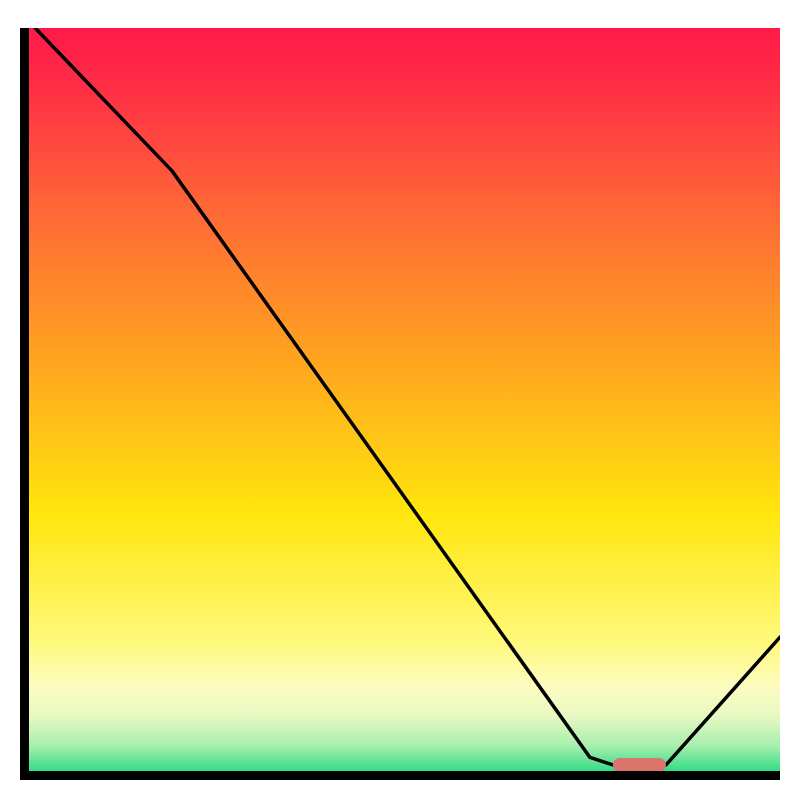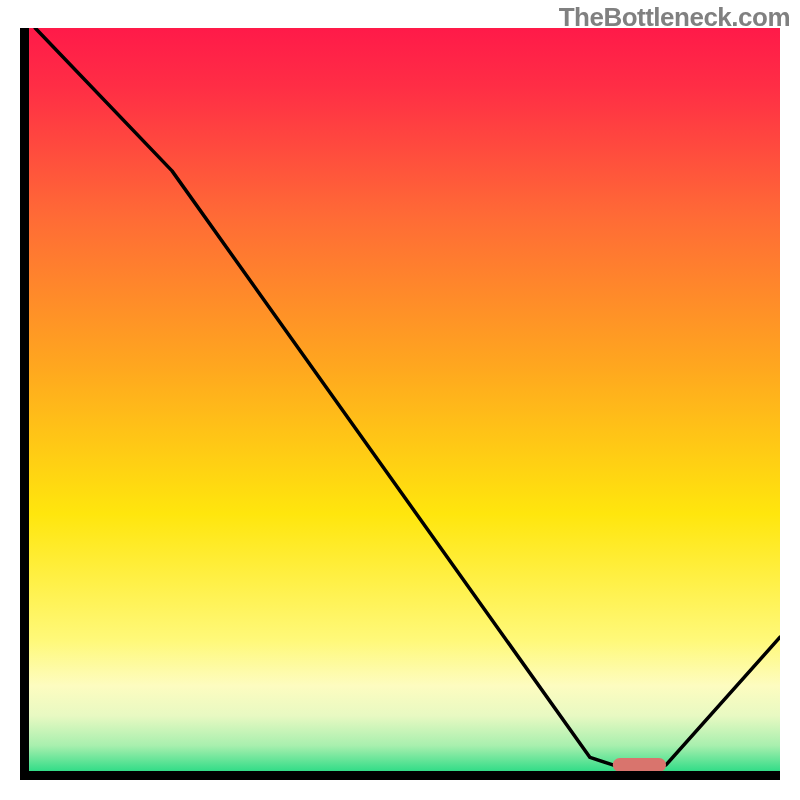--- a/index.html
+++ b/index.html
@@ -34,21 +34,20 @@
     height: 752px;
   }
   .plot svg {
     display: block;
   }
 </style>
 </head>
 <body>
 
 <div class="container">
-  <div class="attribution">TheBottleneck.com</div>
   <div class="plot">
     <svg id="chart-svg" width="760" height="752" viewBox="0 0 760 752">
         <defs>
           <linearGradient id="bg-grad" x1="0" y1="0" x2="0" y2="1">
             <stop offset="0%" stop-color="#ff1a49"></stop>
             <stop offset="8%" stop-color="#ff2e45"></stop>
             <stop offset="25%" stop-color="#ff6a36"></stop>
             <stop offset="45%" stop-color="#ffa61f"></stop>
             <stop offset="65%" stop-color="#ffe60d"></stop>
             <stop offset="82%" stop-color="#fff97a"></stop>

